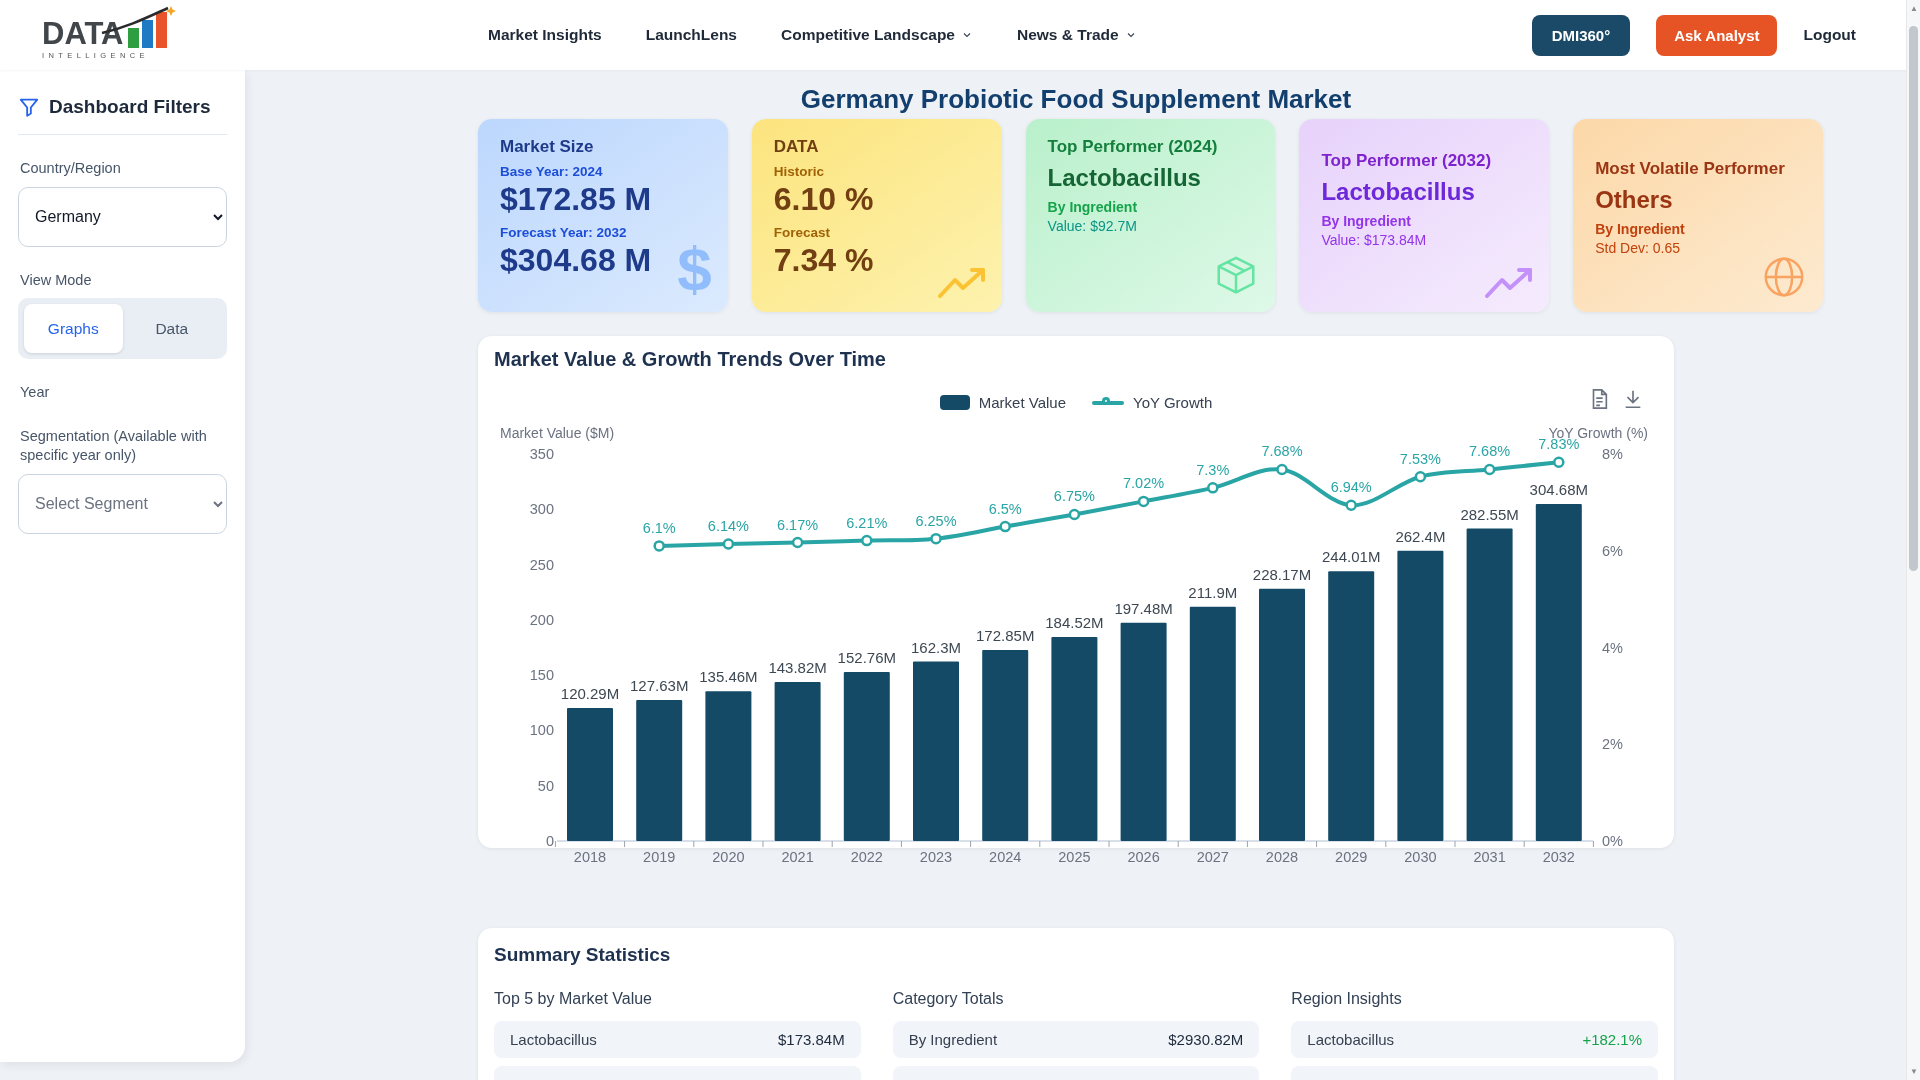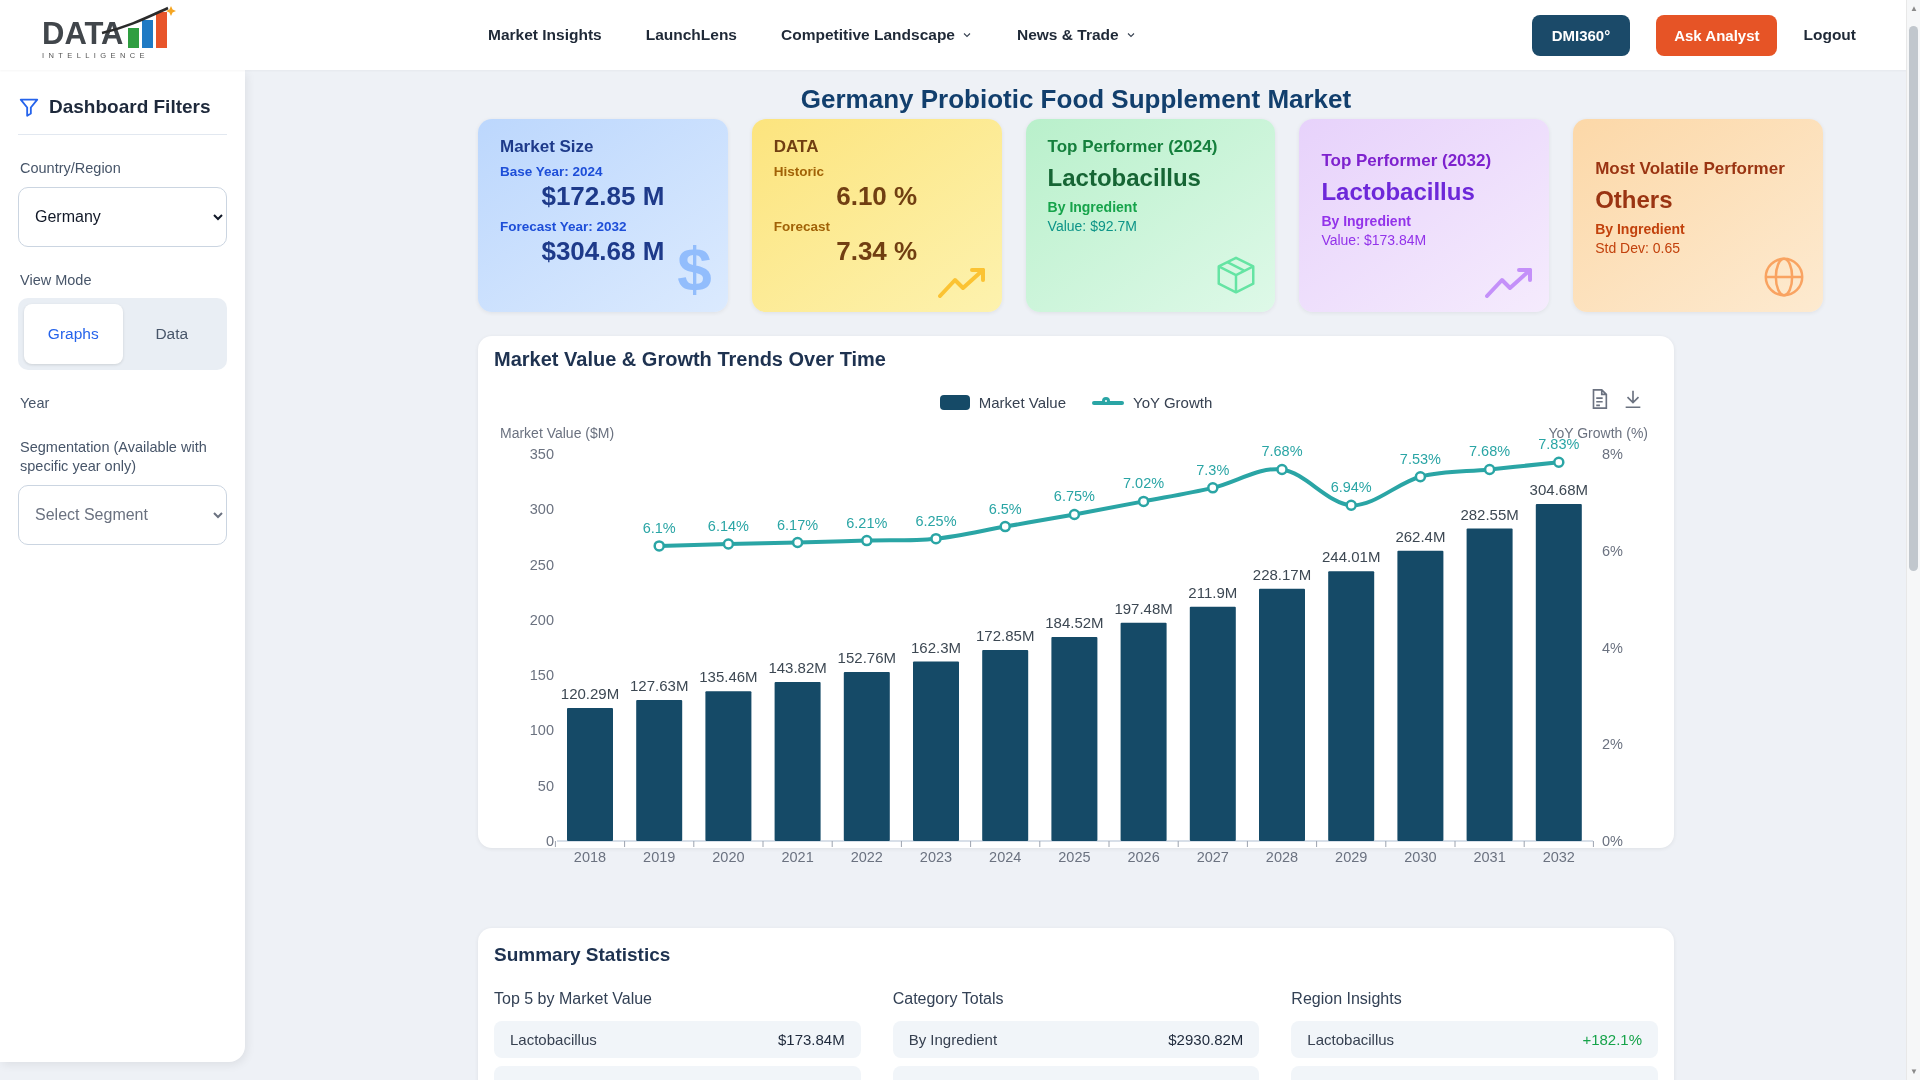--- a/index.html
+++ b/index.html
@@ -17,31 +17,31 @@
   .chev { width:12px; height:12px; stroke:#374151; stroke-width:2.2; fill:none; }
 
   
   .sidebar { position:absolute; top:70px; left:0; width:245px; height:992px; background:#ffffff; border-radius:0 0 16px 0; box-shadow:2px 3px 10px rgba(0,0,0,.07); padding:26px 18px; z-index:10; }
   .sb-title-row { display:flex; align-items:center; gap:9px; padding-bottom:16px; border-bottom:1px solid #e2e8f0; }
   .sb-title { font-size:19px; font-weight:bold; color:#1e293b; }
   .sb-label { font-size:14.5px; color:#475569; margin:24px 0 8px 2px; line-height:1.35; }
   .sb-select { width:100%; height:60px; border:1px solid #cbd5e1; border-radius:10px; background:#fff; font-family:"Liberation Sans",sans-serif; font-size:16px; color:#111827; padding:0 12px; appearance:auto; }
   .sb-select.placeholder { color:#6b7280; }
   .toggle-wrap { background:#e9eef4; border-radius:10px; padding:6px; display:flex; }
-  .toggle-btn { flex:1; height:60px; border:none; background:transparent; border-radius:8px; font-size:15.5px; color:#475569; cursor:pointer; font-family:"Liberation Sans",sans-serif; }
+  .toggle-btn { flex:1; height:49px; border:none; background:transparent; border-radius:8px; font-size:15.5px; color:#475569; cursor:pointer; font-family:"Liberation Sans",sans-serif; }
   .toggle-btn.active { background:#fff; color:#2563eb; box-shadow:0 1px 3px rgba(0,0,0,.12); }
 
   
   .page-title { position:absolute; left:478px; top:84px; width:1196px; text-align:center; font-size:26px; font-weight:bold; color:#123f6d; }
 
   .cards-row { position:absolute; left:478px; top:119px; width:1345px; height:193px; display:flex; gap:24px; }
   .stat-card { flex:1; border-radius:14px; position:relative; padding:18px 22px; box-shadow:0 1px 4px rgba(0,0,0,.07); overflow:hidden; }
   .stat-card .c-title { font-size:17px; font-weight:bold; margin-bottom:7px; }
   .stat-card .c-label { font-size:13.5px; font-weight:bold; margin-top:7px; }
-  .stat-card .c-value { font-size:26px; font-weight:bold; margin-top:2px;text-align:center; }
+  .stat-card .c-value { font-size:32px; font-weight:bold; margin-top:2px; }
   .stat-card .c-name { font-size:24px; font-weight:bold; margin-top:5px; }
   .stat-card .c-sub { font-size:14px; font-weight:bold; margin-top:7px; }
   .stat-card .c-detail { font-size:14px; margin-top:3px; }
   .card-icon { position:absolute; right:16px; bottom:12px; opacity:.95; }
   .card-blue { background:linear-gradient(145deg,#bcd7fd,#dbeafe); }
   .card-blue .c-title,.card-blue .c-value { color:#1e3a8a; }
   .card-blue .c-label { color:#1d4ed8; }
   .card-yellow { background:linear-gradient(145deg,#fce47e,#fdf2ae); }
   .card-yellow .c-title,.card-yellow .c-value { color:#713f12; }
   .card-yellow .c-label { color:#a16207; }

